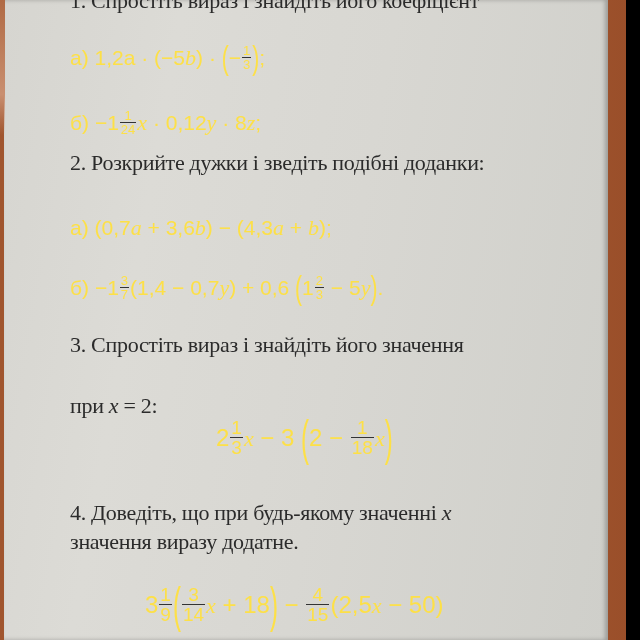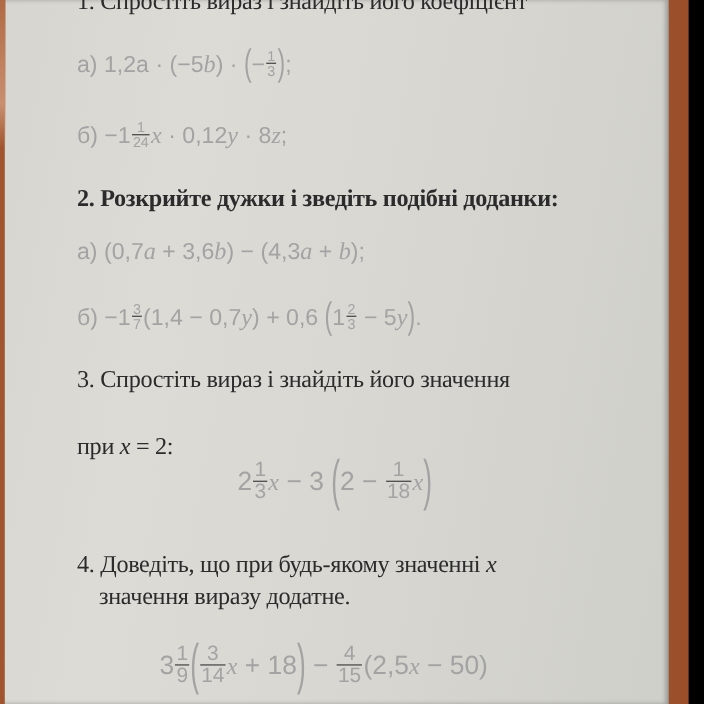--- a/index.html
+++ b/index.html
@@ -23,21 +23,21 @@
       background:linear-gradient(180deg,#b06a44 0%,#c98f70 70%,rgba(210,180,160,0) 100%);
     }
     .content {
       position:absolute; top:0; left:0; width:640px; height:504px;
       color:#2b2b2b;
     }
     .line { position:absolute; white-space:nowrap; }
     .heading { font-size:22px; letter-spacing:-0.3px; }
     .expr {
       font-family:"Liberation Sans","DejaVu Sans",sans-serif;
-      font-size:21px; color:#a3a3a3;
+      font-size:21px; color:#fde047;
     }
     .expr i { font-family:"Liberation Serif","DejaVu Serif",serif; font-style:italic; font-size:22px; }
     .frac {
       display:inline-flex; flex-direction:column; align-items:center;
       vertical-align:middle; line-height:1; margin:0 1px;
       position:relative; top:-2px;
     }
     .frac .num { font-size:13px; padding:0 1px; }
     .frac .den { font-size:13px; padding:0 1px; border-top:1.3px solid #333; }
     .frac.big .num, .frac.big .den { font-size:19px; }
@@ -72,21 +72,21 @@
   <div class="line expr" style="left:70px; top:110px;">
     <span>б)</span>
     <span>−1</span><span class="frac">
         <span class="num">1</span>
         <span class="den">24</span>
       </span><i>x</i>
     <span>· 0,12</span><i>y</i>
     <span>· 8</span><i>z</i><span>;</span>
   </div>
 
-  <div class="line heading" style="left:70px; top:167px;font-weight:bold;">2. Розкрийте дужки і зведіть подібні доданки:</div>
+  <div class="line heading" style="left:70px; top:150px;">2. Розкрийте дужки і зведіть подібні доданки:</div>
 
   <div class="line expr" style="left:70px; top:215px;">
     <span>а)</span>
     <span>(0,7</span><i>a</i><span> + 3,6</span><i>b</i><span>) − (4,3</span><i>a</i><span> + </span><i>b</i><span>);</span>
   </div>
 
   <div class="line expr" style="left:70px; top:275px;">
     <span>б)</span>
     <span>−1</span><span class="frac">
         <span class="num">3</span>
@@ -110,21 +110,21 @@
       </span><i>x</i><span> − 3</span>
     <span class="paren big">(</span><span>2 − </span><span class="frac big">
         <span class="num">1</span>
         <span class="den">18</span>
       </span><i>x</i><span class="paren big">)</span>
   </div>
 
   <div class="line heading" style="left:70px; top:500px;">
     <span>4. Доведіть, що при будь-якому значенні </span><i>x</i>
   </div>
-  <div class="line heading" style="left:70px; top:529px;margin-left:20px;">значення виразу додатне.</div>
+  <div class="line heading" style="left:70px; top:529px;">значення виразу додатне.</div>
 
   <div class="line expr" style="left:145px; top:587px; font-size:24px;">
     <span>3</span><span class="frac big">
         <span class="num">1</span>
         <span class="den">9</span>
       </span><span class="paren big">(</span><span class="frac big">
         <span class="num">3</span>
         <span class="den">14</span>
       </span><i>x</i><span> + 18</span><span class="paren big">)</span><span> − </span><span class="frac big">
         <span class="num">4</span>

